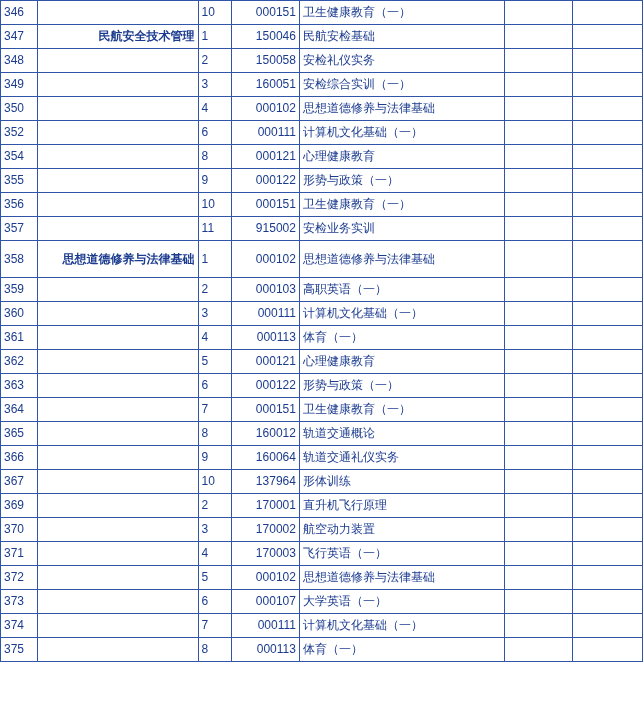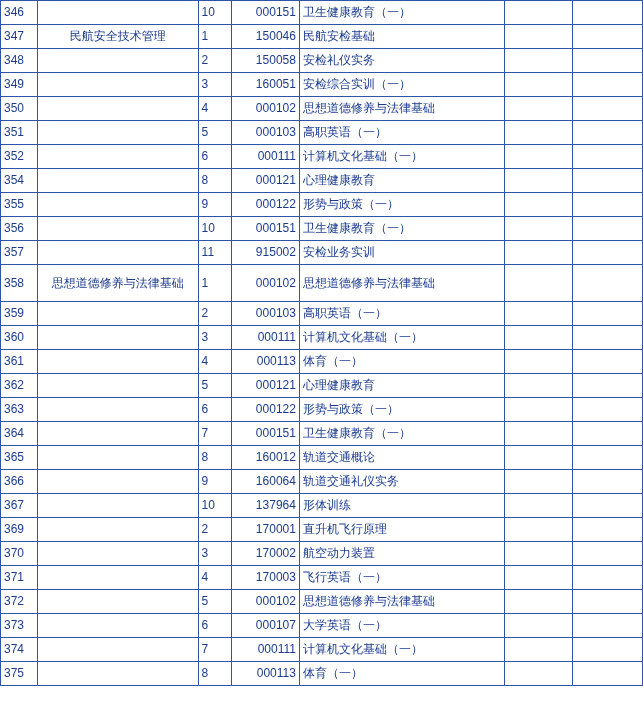--- a/index.html
+++ b/index.html
@@ -38,22 +38,22 @@
   col.c-name  { width: 204px; }
   col.c-x1    { width: 68px; }
   col.c-x2    { width: 70px; }
 
   td.id-cell {
     text-align: left;
     padding-left: 4px;
     font-size: 12px;
   }
   td.major-cell {
-    font-weight: normal;
-    text-align: center;
+    font-weight: bold;
+    text-align: right;
     padding-left: 7px;
     white-space: normal;
     line-height: 14px;
     font-size: 12.5px;
   }
   td.no-cell {
     text-align: left;
     padding-left: 4px;
   }
   td.code-cell {
@@ -120,29 +120,20 @@
       <tr>
         <td class="id-cell">350</td>
         <td class="major-cell"></td>
         <td class="no-cell">4</td>
         <td class="code-cell">000102</td>
         <td class="name-cell">思想道德修养与法律基础</td>
         <td class="blank-cell"></td>
         <td class="blank-cell"></td>
       </tr>
       <tr>
-        <td class="id-cell">351</td>
-        <td class="major-cell"></td>
-        <td class="no-cell">5</td>
-        <td class="code-cell">000103</td>
-        <td class="name-cell">高职英语（一）</td>
-        <td class="blank-cell"></td>
-        <td class="blank-cell"></td>
-      </tr>
-      <tr>
         <td class="id-cell">352</td>
         <td class="major-cell"></td>
         <td class="no-cell">6</td>
         <td class="code-cell">000111</td>
         <td class="name-cell">计算机文化基础（一）</td>
         <td class="blank-cell"></td>
         <td class="blank-cell"></td>
       </tr>
       <tr>
         <td class="id-cell">354</td>

